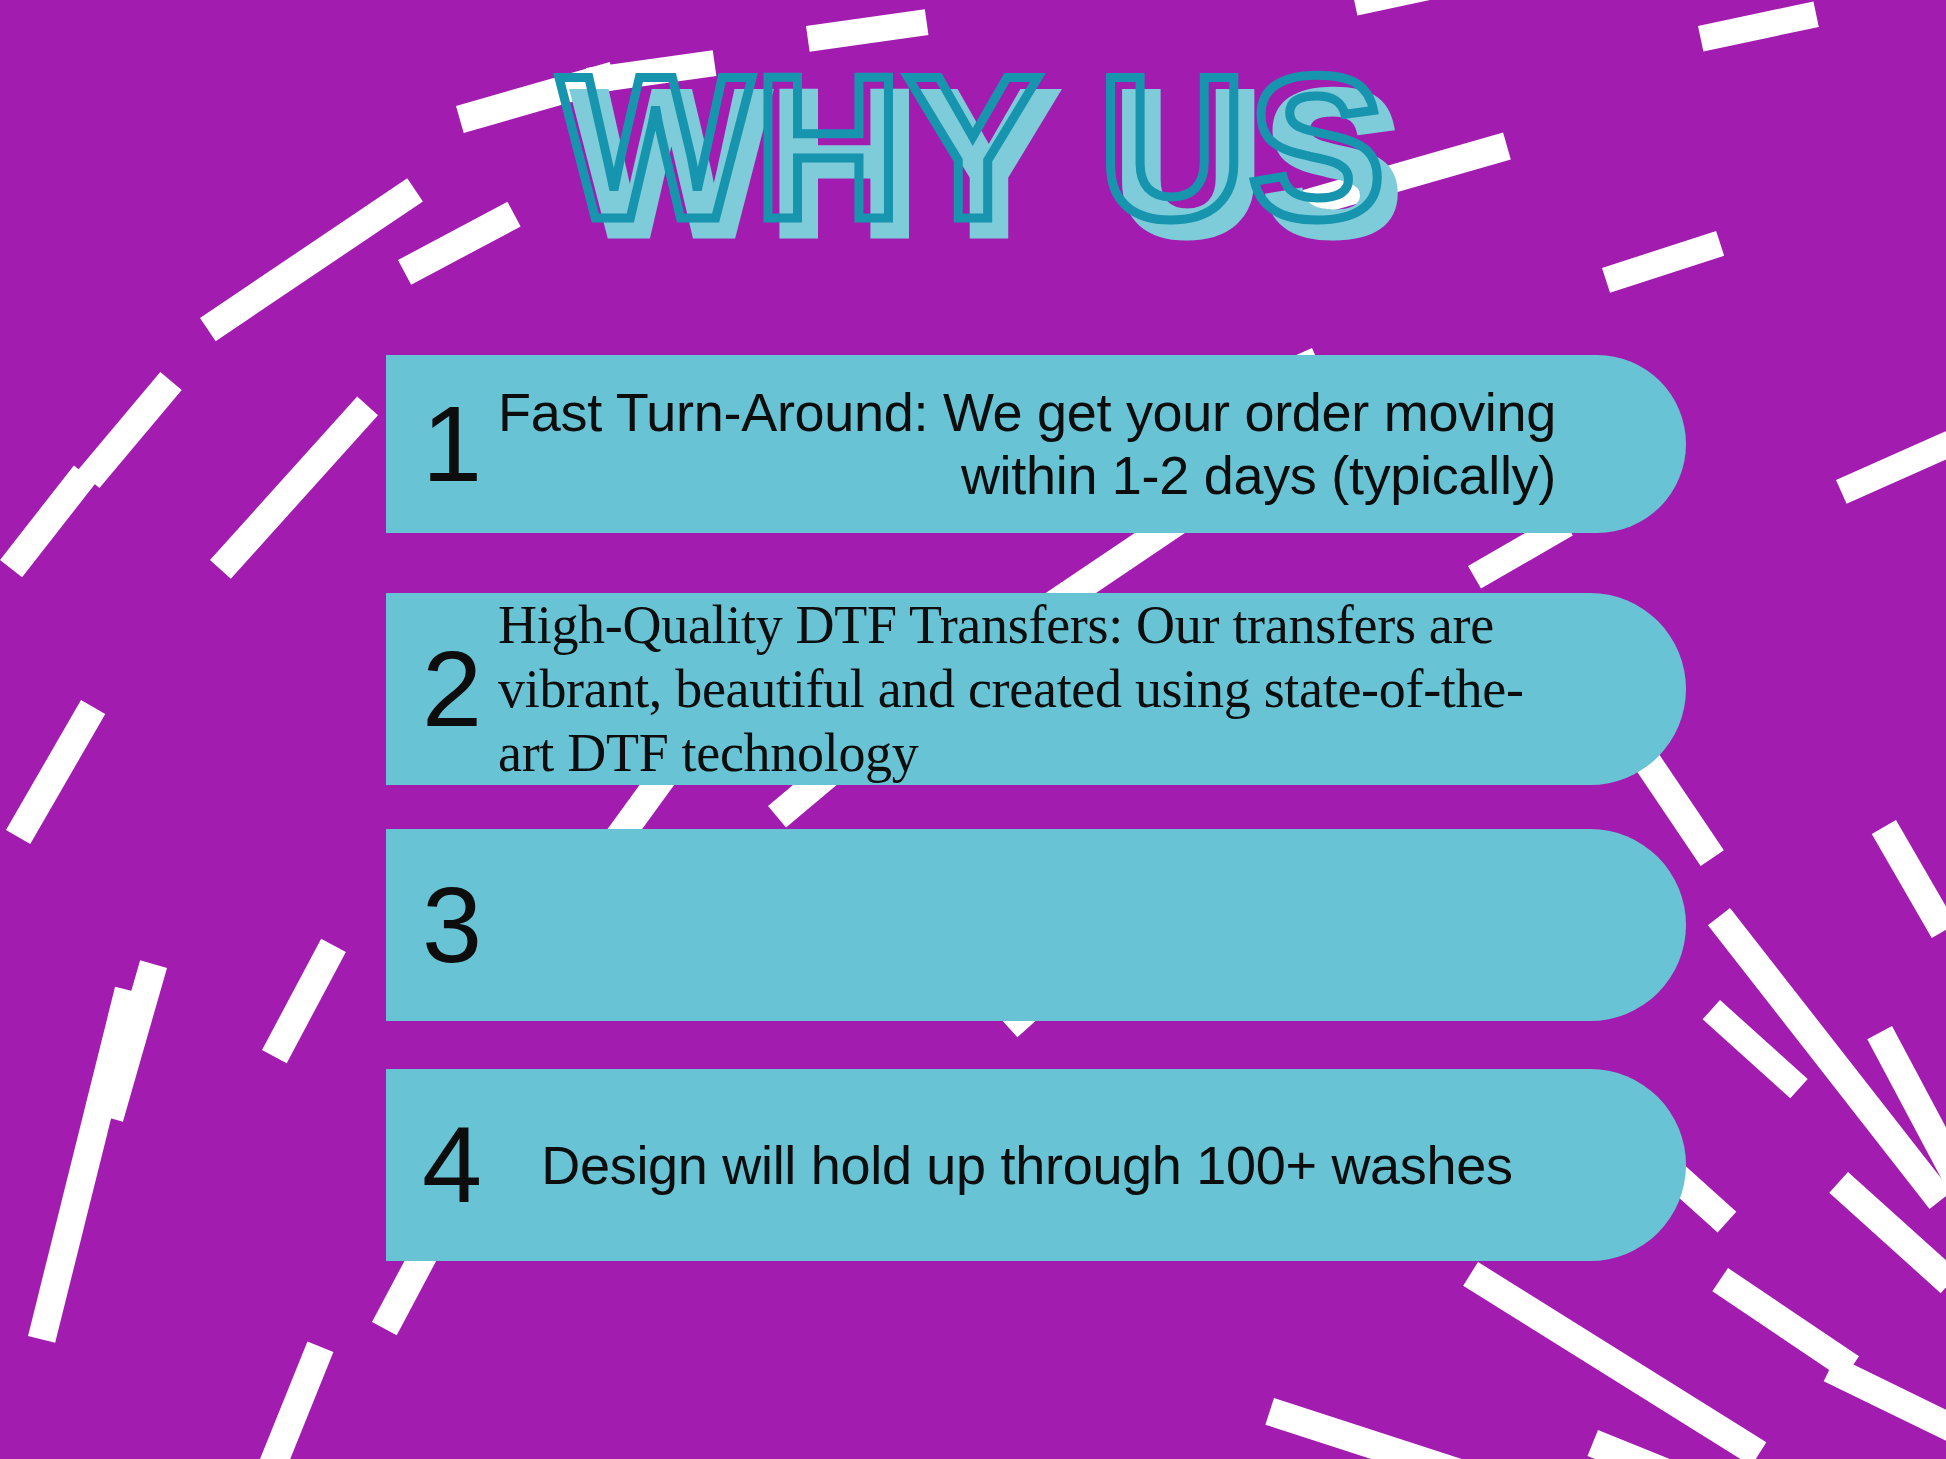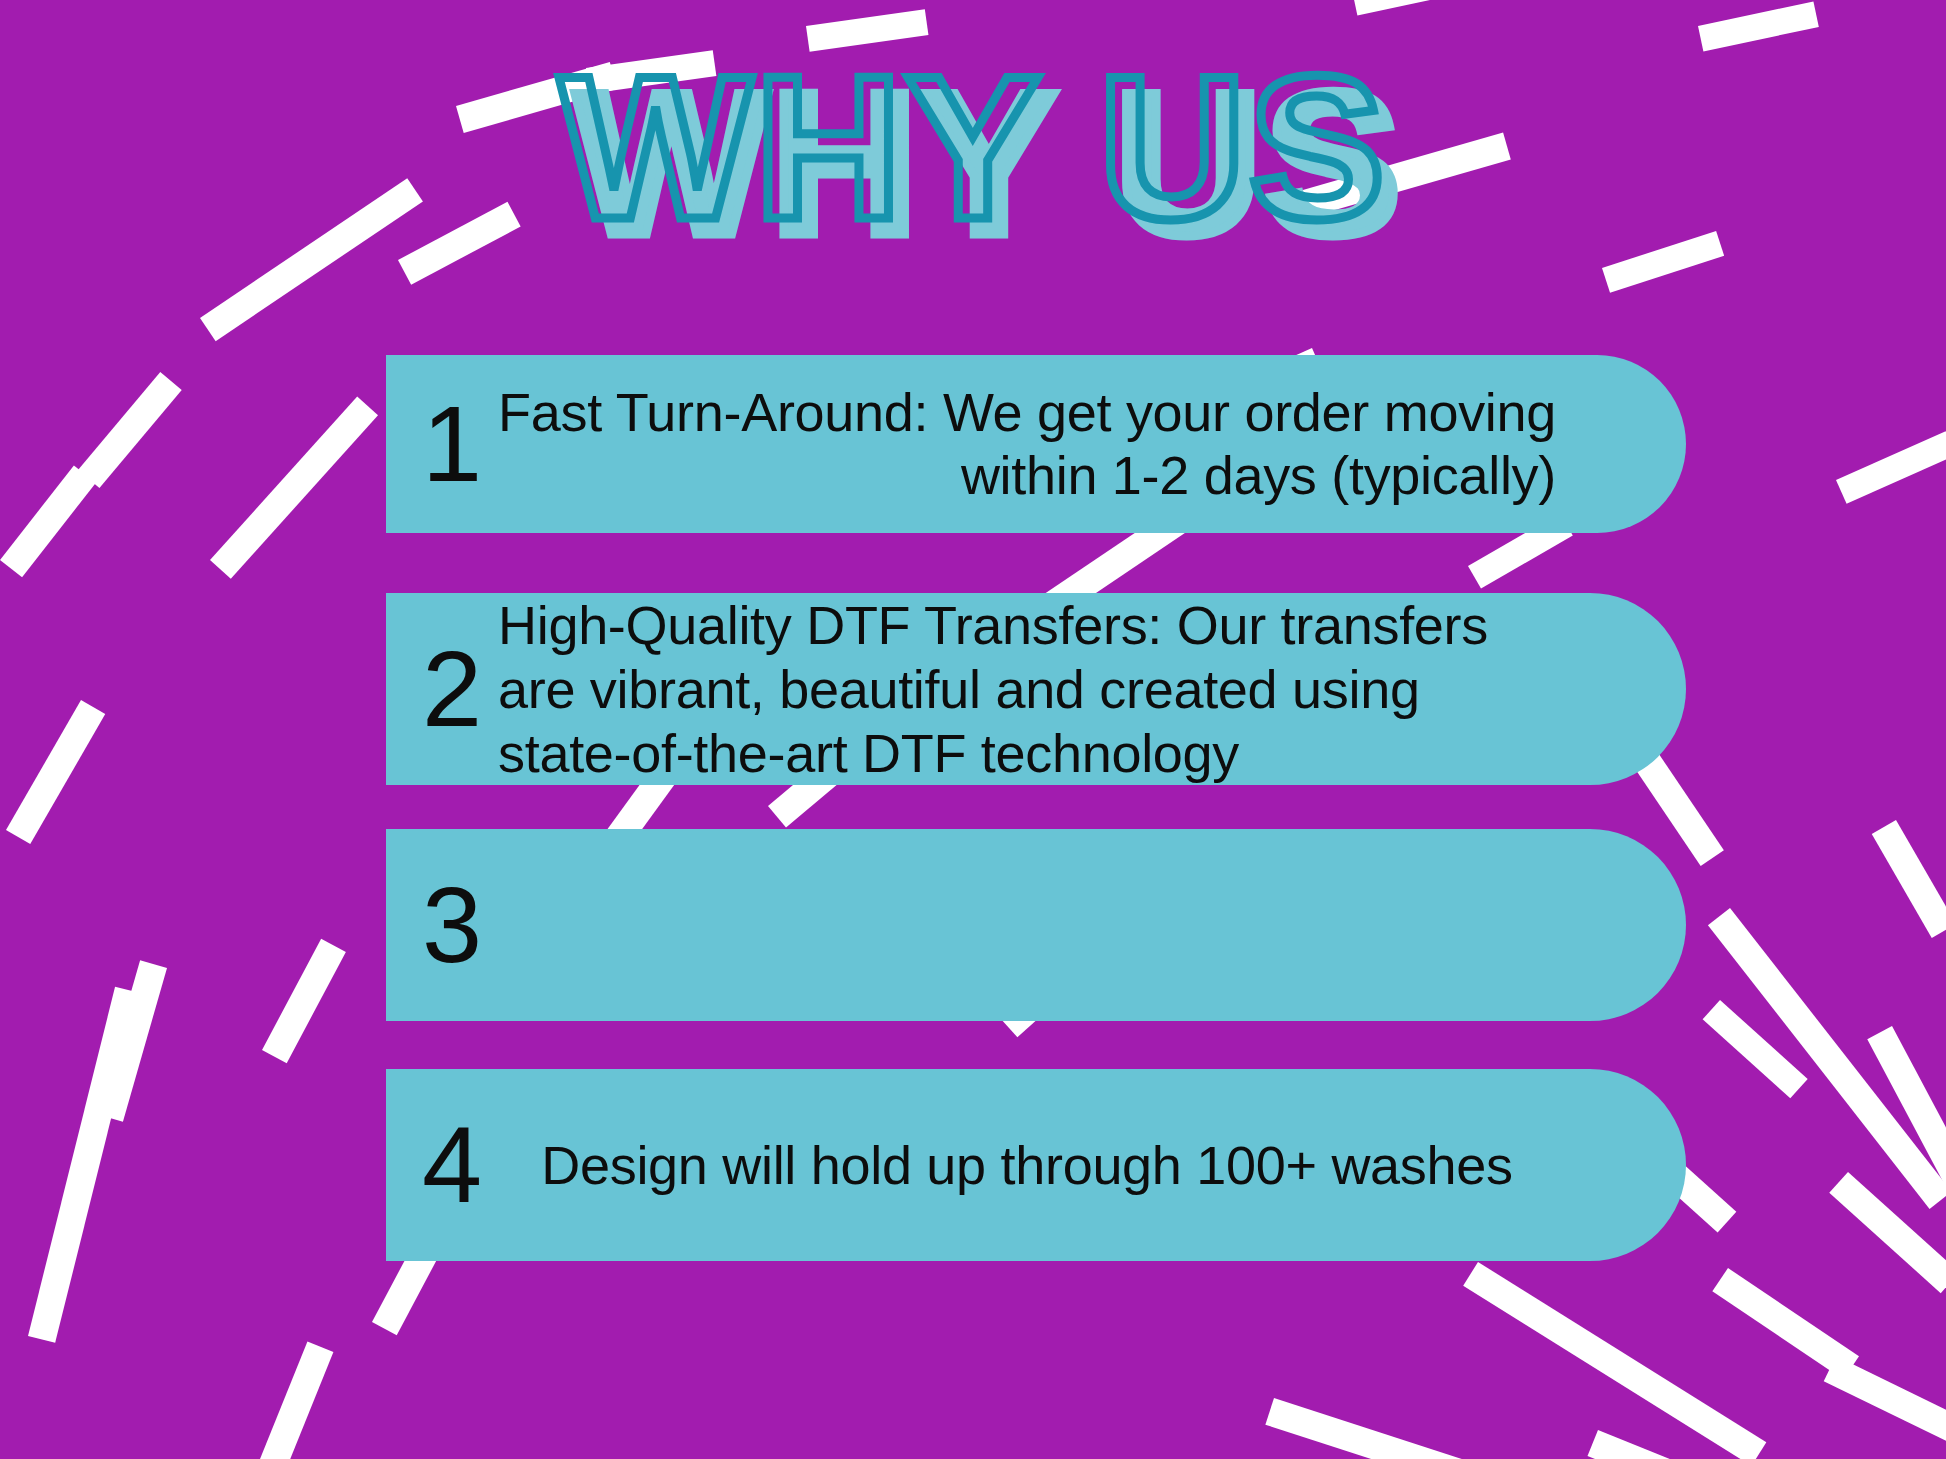--- a/index.html
+++ b/index.html
@@ -176,21 +176,21 @@
 
   <div id="pill-list">
 
     <div class="pill pill-1" style="background: rgb(104, 196, 213);">
       <div class="pill-num" style="color: rgb(13, 13, 13);">1</div>
       <div class="pill-text" style="color: rgb(13, 13, 13); text-align: right;">Fast Turn-Around: We get your order moving within 1-2 days (typically)</div>
     </div>
 
     <div class="pill pill-2" style="background: rgb(104, 196, 213);">
       <div class="pill-num" style="color: rgb(13, 13, 13);">2</div>
-      <div class="pill-text" style="color: rgb(13, 13, 13);">High-Quality DTF Transfers: Our transfers are vibrant, beautiful and created using state-of-the-art DTF technology</div>
+      <div class="pill-text" style="color: rgb(13, 13, 13); font-family: Liberation Serif, serif;">High-Quality DTF Transfers: Our transfers are vibrant, beautiful and created using state-of-the-art DTF technology</div>
     </div>
 
     <div class="pill pill-3" style="background: rgb(104, 196, 213);">
       <div class="pill-num" style="color: rgb(13, 13, 13);">3</div>
     </div>
 
     <div class="pill pill-4" style="background: rgb(104, 196, 213);">
       <div class="pill-num" style="color: rgb(13, 13, 13);">4</div>
       <div class="pill-text" style="color: rgb(13, 13, 13); text-align: center;">Design will hold up through 100+ washes</div>
     </div>

